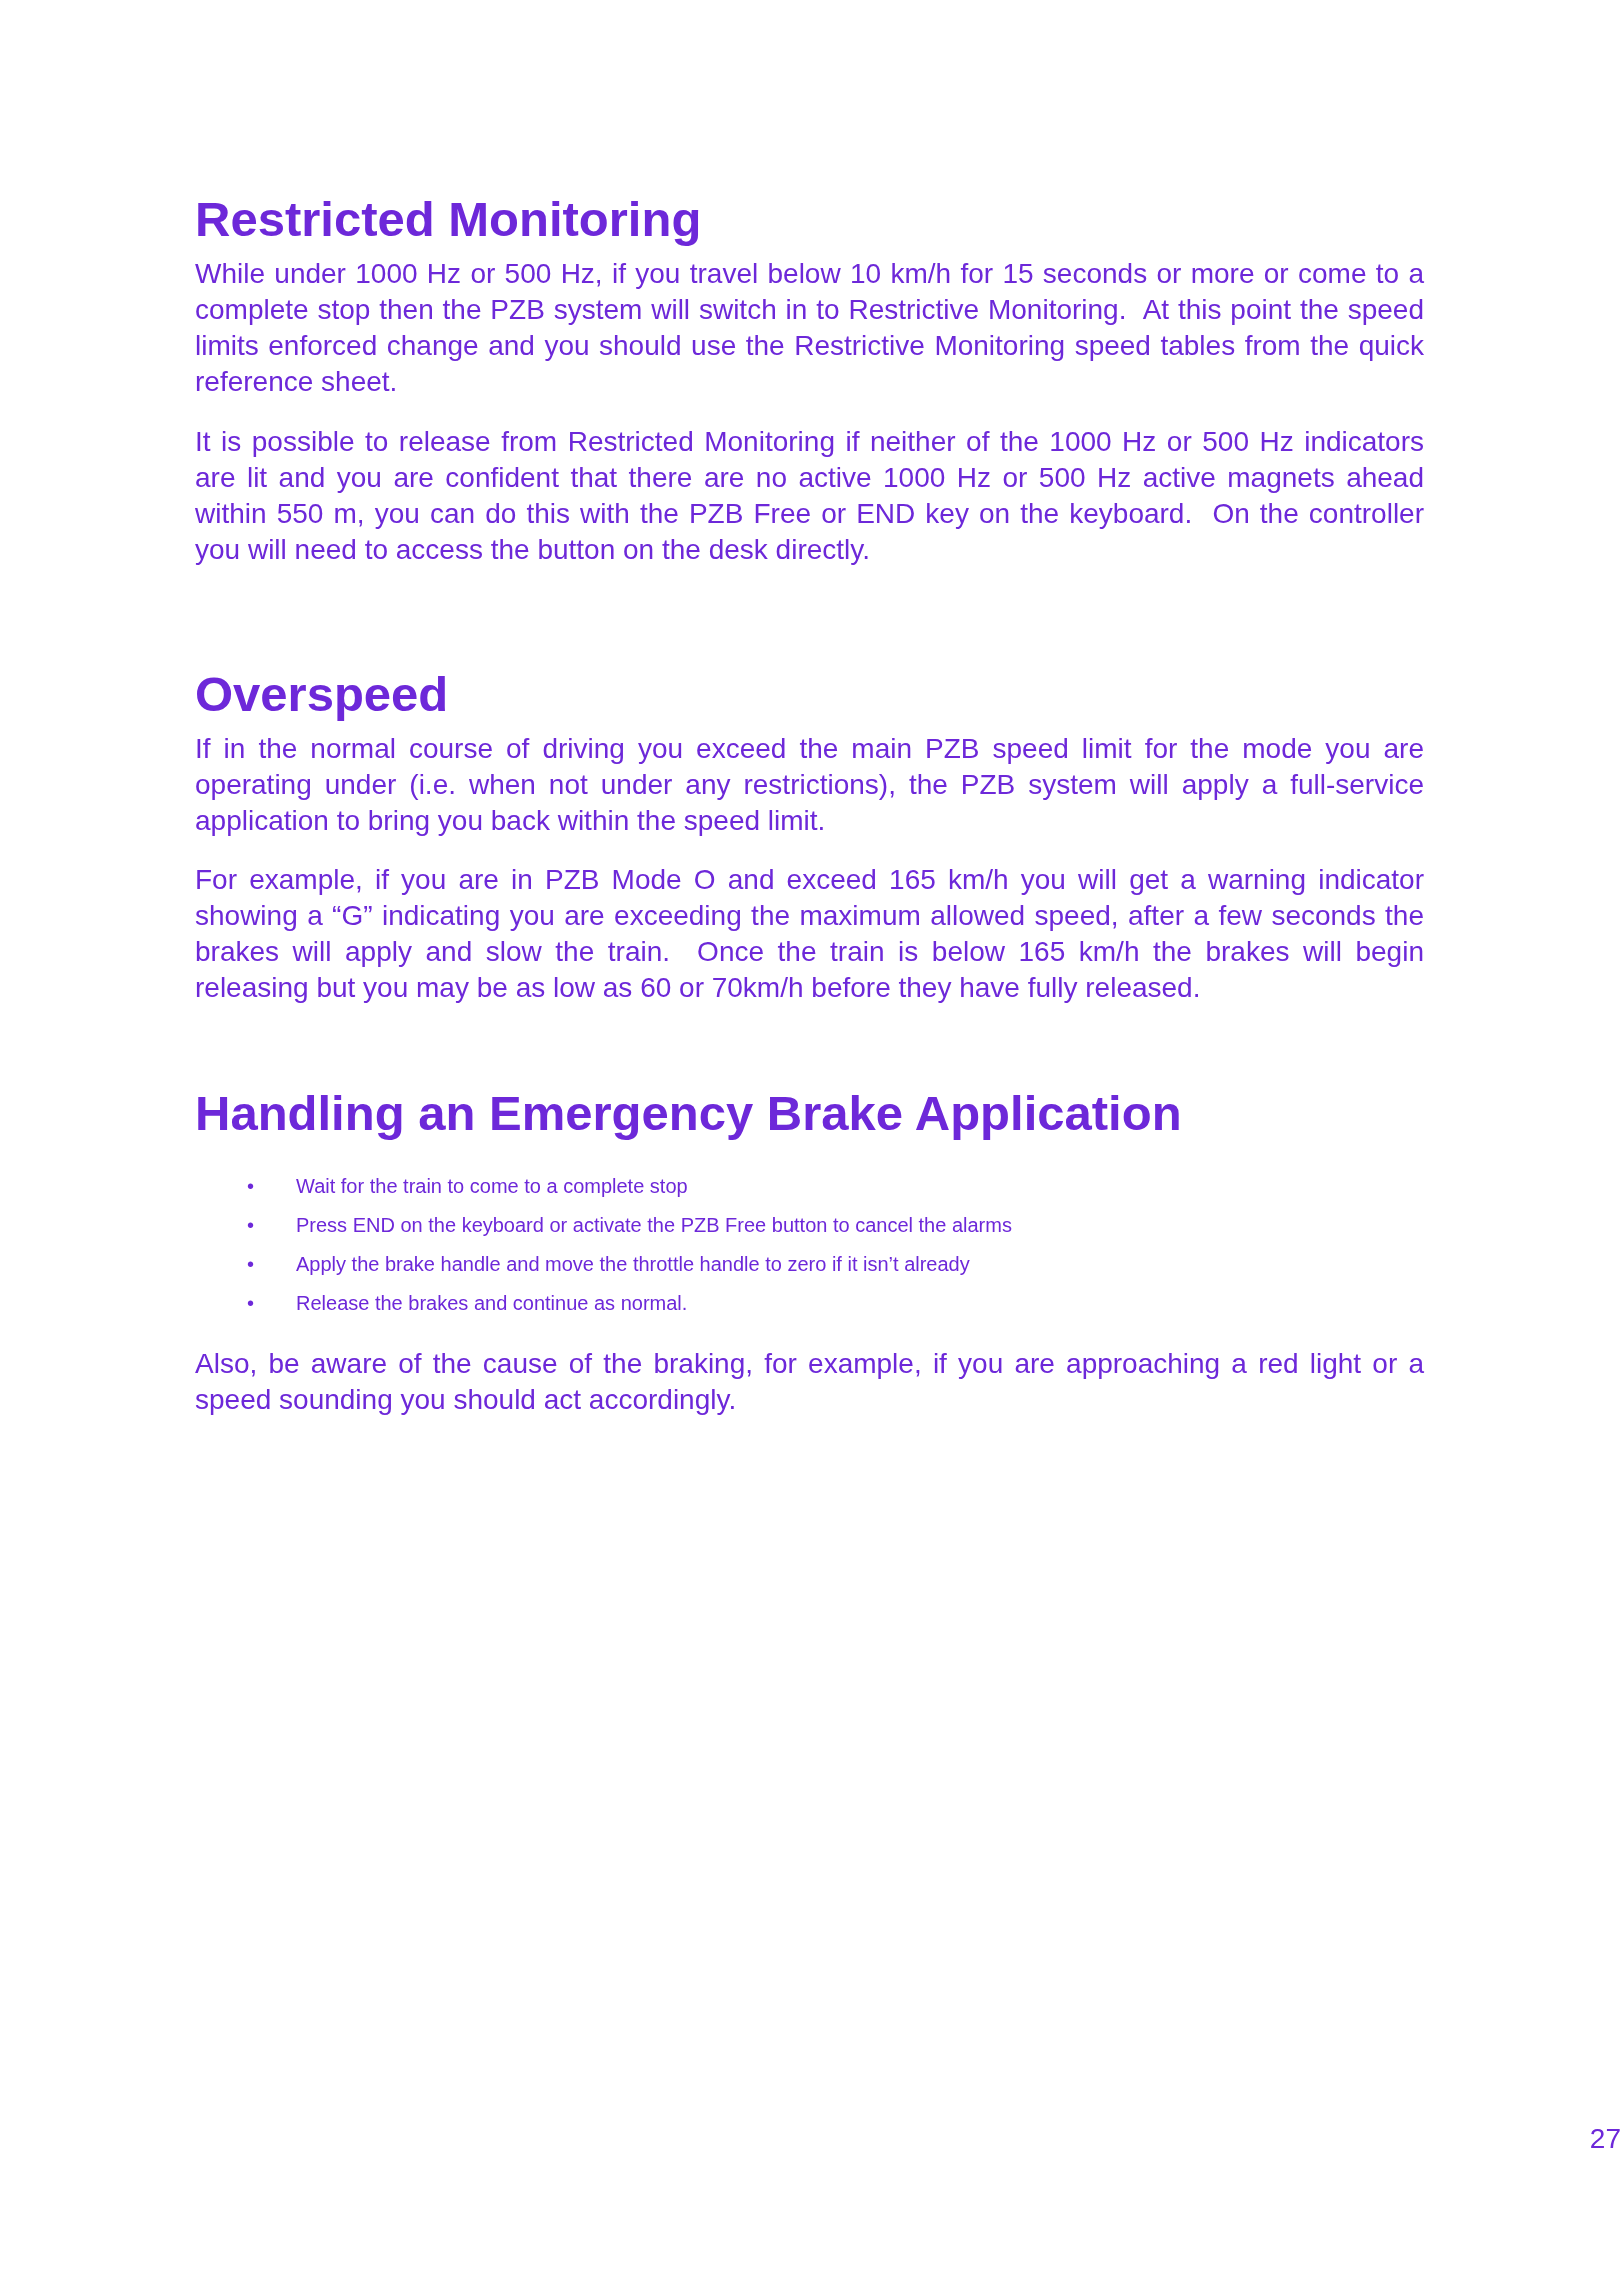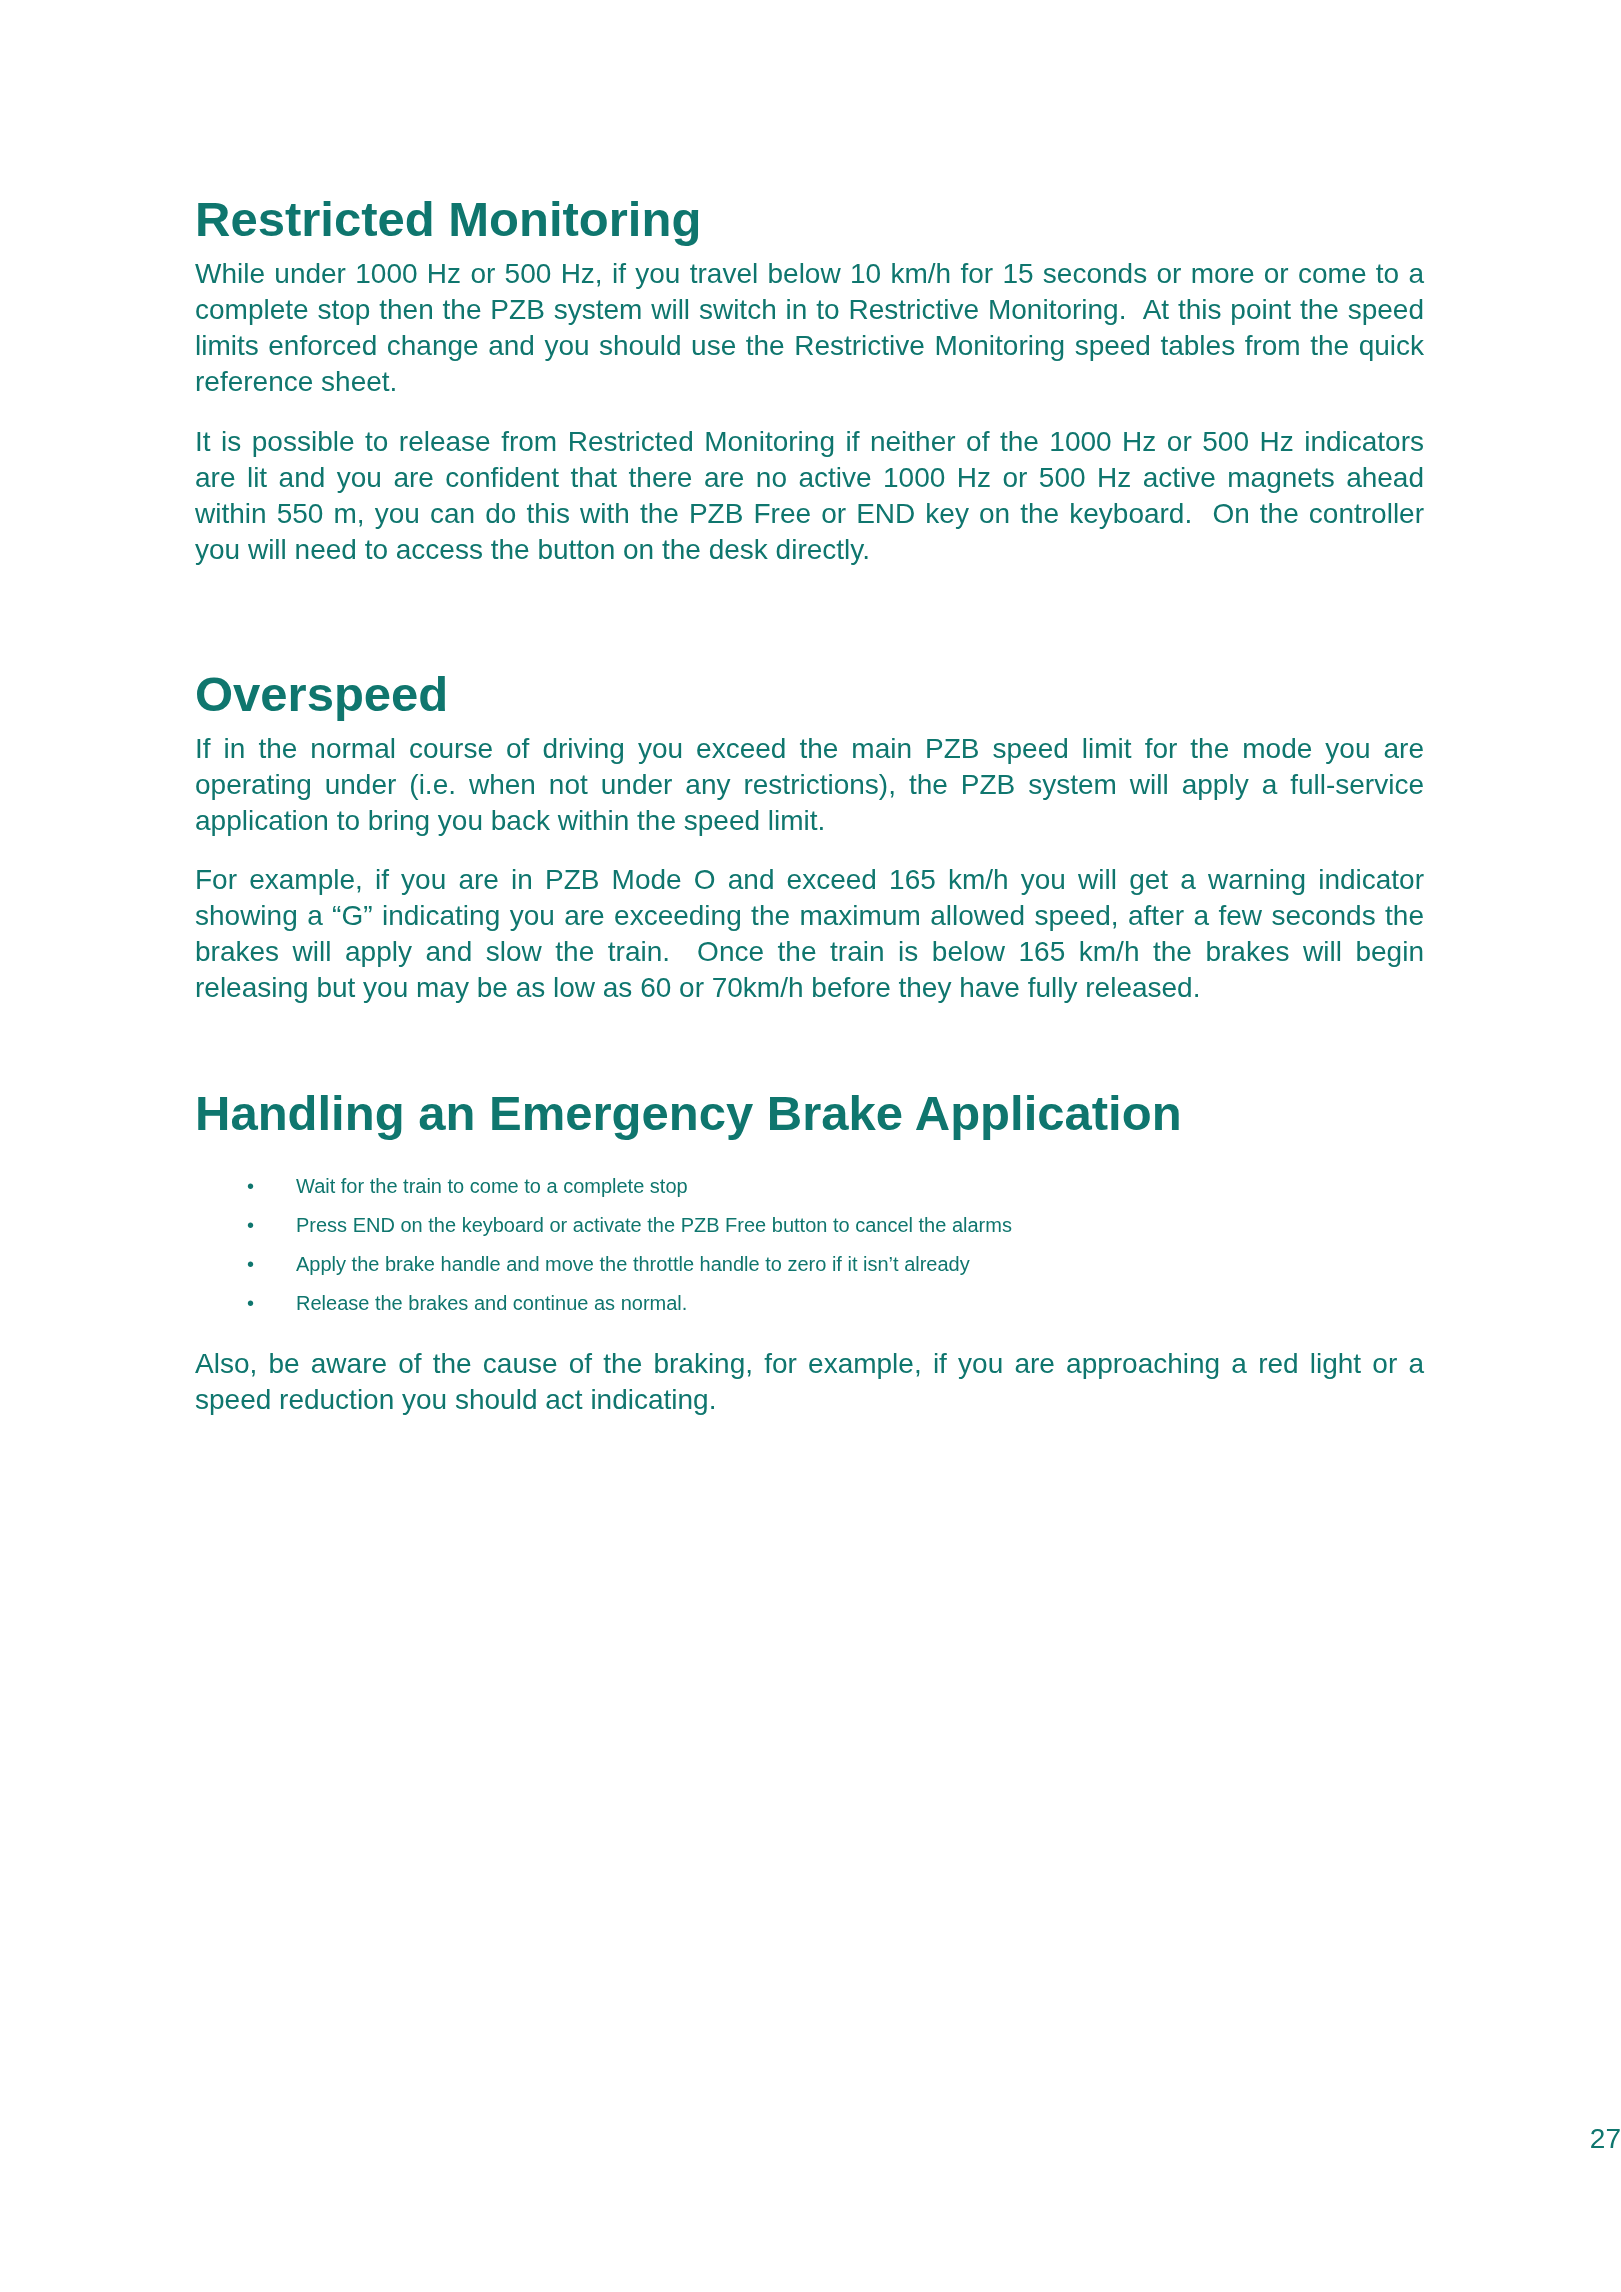--- a/index.html
+++ b/index.html
@@ -5,21 +5,21 @@
   html, body {
     margin: 0;
     padding: 0;
     background: #ffffff;
   }
   .page {
     position: relative;
     width: 1621px;
     height: 2293px;
     background: #ffffff;
-    color: #0f766e;
+    color: #6d28d9;
     font-family: "Liberation Sans", sans-serif;
     overflow: hidden;
   }
   .content {
     position: absolute;
     left: 195px;
     top: 0;
     width: 1229px;
   }
   .heading {
@@ -93,19 +93,19 @@
 
 
     <ul class="bullets">
       <li>Wait for the train to come to a complete stop</li>
       <li>Press END on the keyboard or activate the PZB Free button to cancel the alarms</li>
       <li>Apply the brake handle and move the throttle handle to zero if it isn’t already</li>
       <li>Release the brakes and continue as normal.</li>
     </ul>
 
 
-    <p class="body">Also, be aware of the cause of the braking, for example, if you are approaching a red light or a speed reduction you should act indicating.</p>
+    <p class="body">Also, be aware of the cause of the braking, for example, if you are approaching a red light or a speed sounding you should act accordingly.</p>
 
   </div>
 
   <div class="page-number">27</div>
 </div>
 
 
 </body></html>

